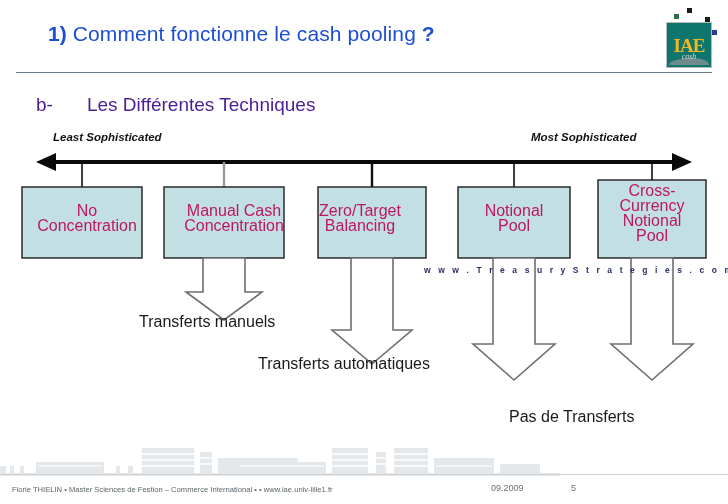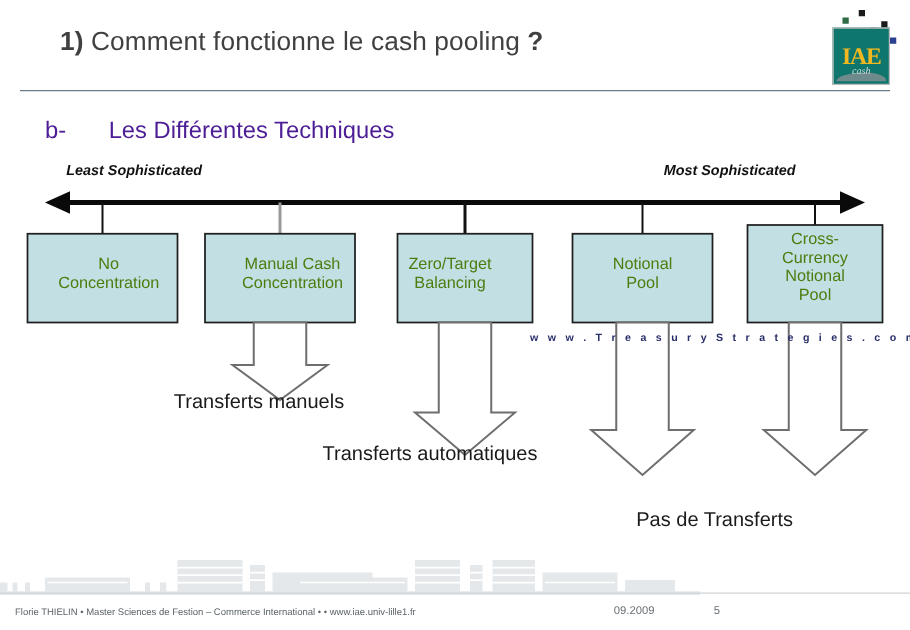--- a/index.html
+++ b/index.html
@@ -17,21 +17,21 @@
     background: #ffffff;
     overflow: hidden;
   }
 
   
   #slide-title {
     position: absolute;
     left: 48px;
     top: 22px;
     font-size: 21px;
-    color: #404040;
+    color: #1d4ed8;
     letter-spacing: .1px;
     white-space: nowrap;
   }
   #slide-title .num { font-weight: bold; }
   #slide-title .q { font-weight: bold; }
 
   #title-rule {
     position: absolute;
     left: 16px;
     top: 72px;
@@ -121,22 +121,22 @@
     top: 0;
     width: 728px;
     height: 440px;
   }
 
   
   .boxtext {
     position: absolute;
     text-align: center;
     font-family: "Liberation Sans", sans-serif;
-    font-size: 13px;
-    color: #4d7c0f;
+    font-size: 16px;
+    color: #be185d;
     line-height: 15px;
     white-space: pre-line;
   }
 
   
   #watermark {
     position: absolute;
     left: 424px;
     top: 265px;
     font-size: 8.5px;

